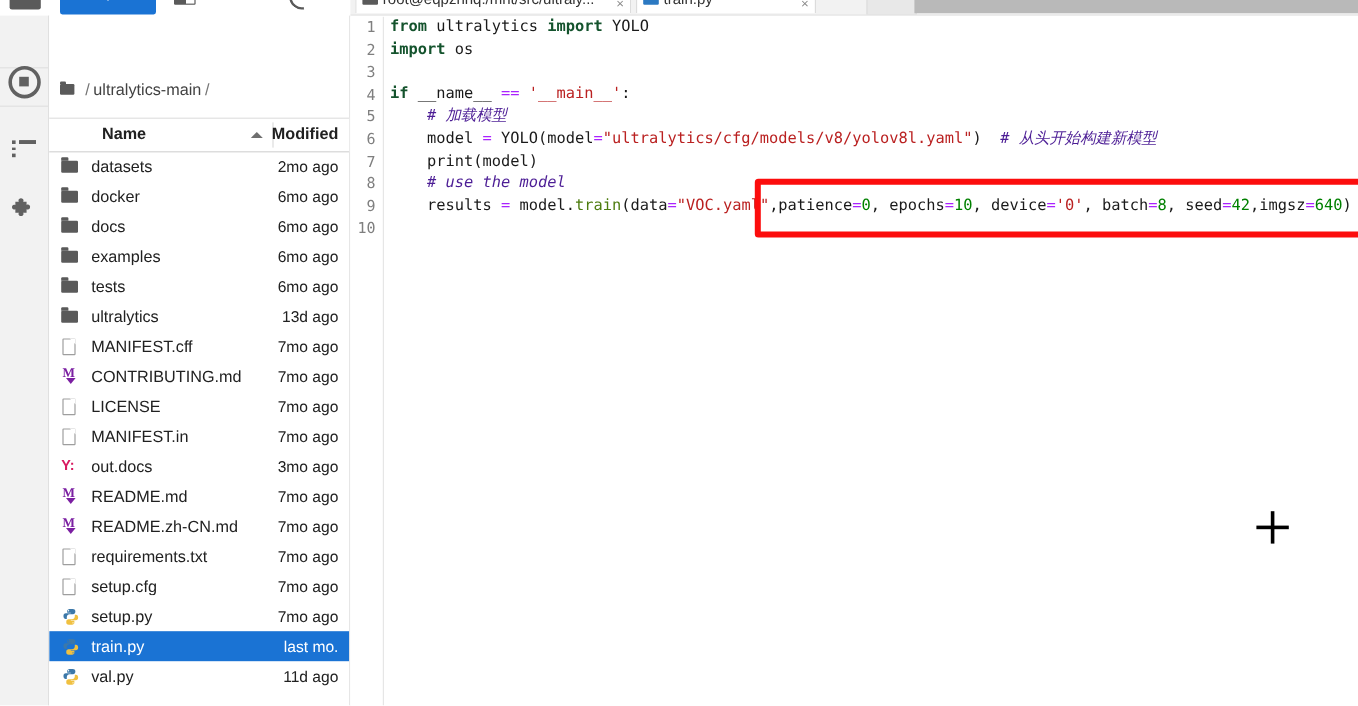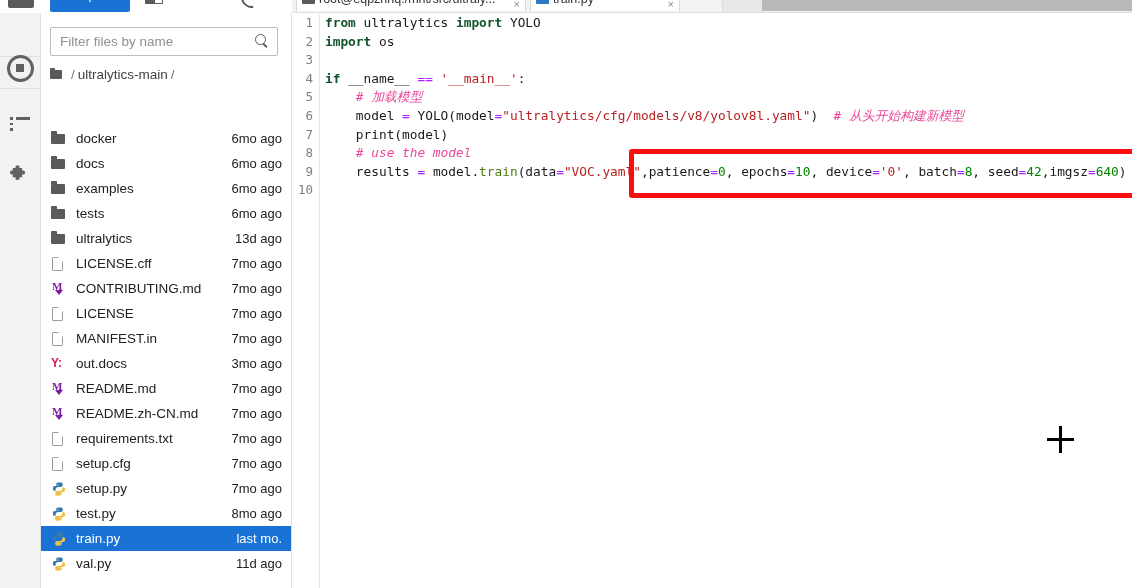--- a/index.html
+++ b/index.html
@@ -178,21 +178,21 @@
     position:absolute;left:33px;top:14px;right:0;bottom:0;
     font-family:"DejaVu Sans Mono","Liberation Mono",monospace;
     font-size:12.8px;white-space:pre;color:#1a1a1a;
   }
   .cl{height:18.6px;line-height:18.6px;}
   .kw{color:#14532d;font-weight:bold;}
   .fn{color:#4d7c0f;}
   .st{color:#ba2121;}
   .nu{color:#008000;}
   .op{color:#aa22ff;}
-  .cm{color:#ec4899;font-style:italic;}
+  .cm{color:#4c1d95;font-style:italic;}
   .pl{color:#1a1a1a;}
 
   .redbox{
     position:absolute;left:337px;top:149px;width:752px;height:49px;
     border:5px solid #fc0d0d;border-radius:3px;box-sizing:border-box;
     pointer-events:none;
   }
 
   .cursor{position:absolute;left:755px;top:426px;width:27px;height:27px;}
   .cursor .hh{position:absolute;left:0;top:12px;width:27px;height:2.5px;background:#000;}
@@ -238,37 +238,43 @@
       <span class="ico-puzzle">
         <svg width="20" height="20" viewBox="0 0 20 20">
             <path fill="#616161" d="M7.5 1.2c1.2 0 2.1.8 2.1 1.8 0 .4-.15.75-.35 1.05h2.9v2.8c.3-.2.68-.33 1.1-.33 1.05 0 1.85.9 1.85 2.05 0 1.15-.8 2.05-1.85 2.05-.42 0-.8-.13-1.1-.33v2.9H9.25c.2.3.35.65.35 1.05 0 1-.9 1.8-2.1 1.8s-2.1-.8-2.1-1.8c0-.4.15-.75.35-1.05H2.8v-2.9c-.3.2-.68.33-1.1.33C.65 10.64 0 9.74 0 8.59c0-1.15.65-2.05 1.7-2.05.42 0 .8.13 1.1.33V4.05h2.95c-.2-.3-.35-.65-.35-1.05 0-1 .9-1.8 2.1-1.8z"></path>
           </svg>
       </span>
     </div>
   </div>
 
   <div class="files">
 
-    <div class="filter-wrap">
-      <input type="text" placeholder="Filter files by name" style="">
-      <span class="search-ico">
-        <span class="c"></span>
-          <span class="h"></span>
-      </span>
-    </div>
 
     <div class="crumb">
       <span class="fld"></span>
       <span class="sl">/</span>
       <span>ultralytics-main</span>
       <span class="sl">/</span>
     </div>
 
+    <div class="hdr">
+      <span class="c-name">Name</span>
+      <span class="caret"></span>
+      <span class="vdiv"></span>
+      <span class="c-mod">Modified</span>
+    </div>
 
     <div class="list" id="file-list">
+        <div class="row">
+          <span class="ic">
+            <span class="ic-folder"></span>
+          </span>
+          <span class="nm">datasets</span>
+          <span class="md">2mo ago</span>
+        </div>
         <div class="row">
           <span class="ic">
             <span class="ic-folder"></span>
           </span>
           <span class="nm">docker</span>
           <span class="md">6mo ago</span>
         </div>
         <div class="row">
           <span class="ic">
             <span class="ic-folder"></span>
@@ -294,21 +300,21 @@
           <span class="ic">
             <span class="ic-folder"></span>
           </span>
           <span class="nm">ultralytics</span>
           <span class="md">13d ago</span>
         </div>
         <div class="row">
           <span class="ic">
             <span class="ic-file"></span>
           </span>
-          <span class="nm">LICENSE.cff</span>
+          <span class="nm">MANIFEST.cff</span>
           <span class="md">7mo ago</span>
         </div>
         <div class="row">
           <span class="ic">
             <span class="ic-md">M<i></i></span>
           </span>
           <span class="nm">CONTRIBUTING.md</span>
           <span class="md">7mo ago</span>
         </div>
         <div class="row">
@@ -362,30 +368,20 @@
         </div>
         <div class="row">
           <span class="ic">
             <span class="ic-py"><svg width="14" height="14" viewBox="0 0 16 16">
                 <path fill="#3c78a9" d="M7.9.5C6 .5 4.6 1 4.6 2.4v1.8h3.4v.5H3.2C1.8 4.7 1 5.6 1 7.3c0 1.7.7 2.7 2.1 2.7h1.1V8.2c0-1.4 1.2-2.6 2.7-2.6h3.3c1.2 0 2.1-.9 2.1-2.1V2.4C12.3 1.2 11.3.5 9.9.5H7.9zM5.9 1.6c.35 0 .63.3.63.66 0 .36-.28.64-.63.64-.36 0-.64-.28-.64-.64 0-.36.28-.66.64-.66z"></path>
                 <path fill="#f0c040" d="M8.1 15.5c1.9 0 3.3-.5 3.3-1.9v-1.8H8v-.5h4.8c1.4 0 2.2-.9 2.2-2.6 0-1.7-.7-2.7-2.1-2.7h-1.1v1.8c0 1.4-1.2 2.6-2.7 2.6H5.8c-1.2 0-2.1.9-2.1 2.1v1.2c0 1.2 1 1.9 2.4 1.9h2zM10.1 14.4c-.35 0-.63-.3-.63-.66 0-.36.28-.64.63-.64.36 0 .64.28.64.64 0 .36-.28.66-.64.66z"></path>
               </svg></span>
           </span>
           <span class="nm">setup.py</span>
           <span class="md">7mo ago</span>
-        </div>
-        <div class="row">
-          <span class="ic">
-            <span class="ic-py"><svg width="14" height="14" viewBox="0 0 16 16">
-                <path fill="#3c78a9" d="M7.9.5C6 .5 4.6 1 4.6 2.4v1.8h3.4v.5H3.2C1.8 4.7 1 5.6 1 7.3c0 1.7.7 2.7 2.1 2.7h1.1V8.2c0-1.4 1.2-2.6 2.7-2.6h3.3c1.2 0 2.1-.9 2.1-2.1V2.4C12.3 1.2 11.3.5 9.9.5H7.9zM5.9 1.6c.35 0 .63.3.63.66 0 .36-.28.64-.63.64-.36 0-.64-.28-.64-.64 0-.36.28-.66.64-.66z"></path>
-                <path fill="#f0c040" d="M8.1 15.5c1.9 0 3.3-.5 3.3-1.9v-1.8H8v-.5h4.8c1.4 0 2.2-.9 2.2-2.6 0-1.7-.7-2.7-2.1-2.7h-1.1v1.8c0 1.4-1.2 2.6-2.7 2.6H5.8c-1.2 0-2.1.9-2.1 2.1v1.2c0 1.2 1 1.9 2.4 1.9h2zM10.1 14.4c-.35 0-.63-.3-.63-.66 0-.36.28-.64.63-.64.36 0 .64.28.64.64 0 .36-.28.66-.64.66z"></path>
-              </svg></span>
-          </span>
-          <span class="nm">test.py</span>
-          <span class="md">8mo ago</span>
         </div>
         <div class="row sel">
           <span class="ic">
             <span class="ic-py"><svg width="14" height="14" viewBox="0 0 16 16">
                 <path fill="#3c78a9" d="M7.9.5C6 .5 4.6 1 4.6 2.4v1.8h3.4v.5H3.2C1.8 4.7 1 5.6 1 7.3c0 1.7.7 2.7 2.1 2.7h1.1V8.2c0-1.4 1.2-2.6 2.7-2.6h3.3c1.2 0 2.1-.9 2.1-2.1V2.4C12.3 1.2 11.3.5 9.9.5H7.9zM5.9 1.6c.35 0 .63.3.63.66 0 .36-.28.64-.63.64-.36 0-.64-.28-.64-.64 0-.36.28-.66.64-.66z"></path>
                 <path fill="#f0c040" d="M8.1 15.5c1.9 0 3.3-.5 3.3-1.9v-1.8H8v-.5h4.8c1.4 0 2.2-.9 2.2-2.6 0-1.7-.7-2.7-2.1-2.7h-1.1v1.8c0 1.4-1.2 2.6-2.7 2.6H5.8c-1.2 0-2.1.9-2.1 2.1v1.2c0 1.2 1 1.9 2.4 1.9h2zM10.1 14.4c-.35 0-.63-.3-.63-.66 0-.36.28-.64.63-.64.36 0 .64.28.64.64 0 .36-.28.66-.64.66z"></path>
               </svg></span>
           </span>
           <span class="nm">train.py</span>
           <span class="md">last mo.</span>

